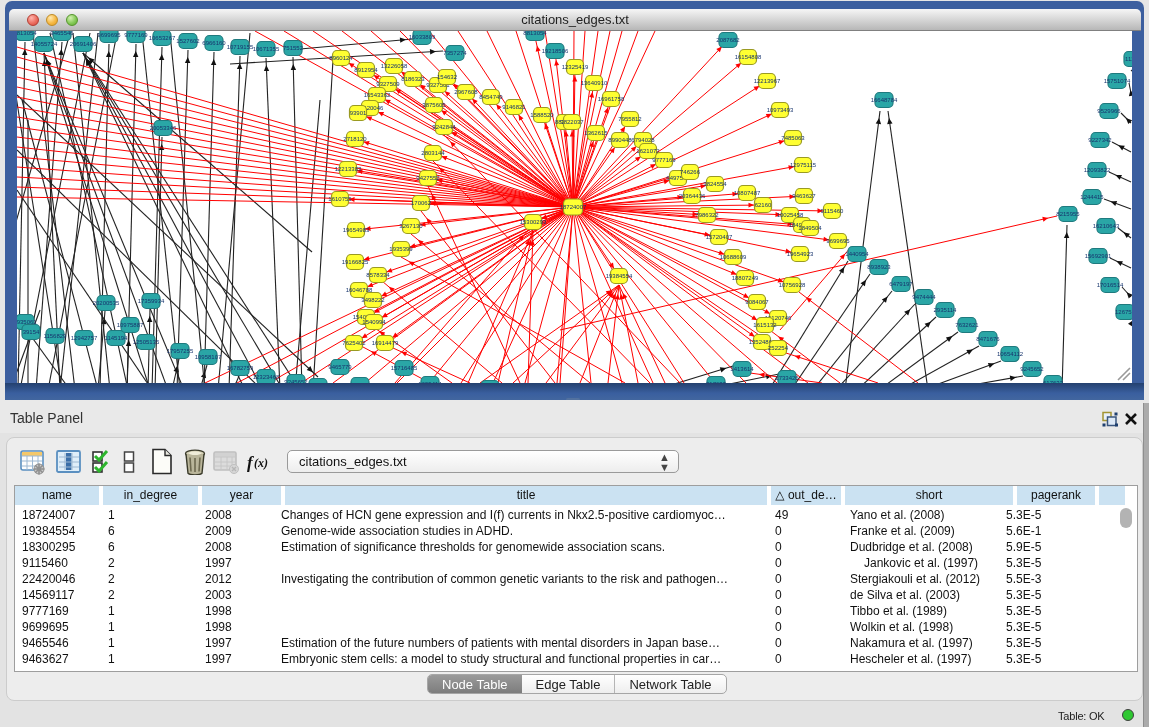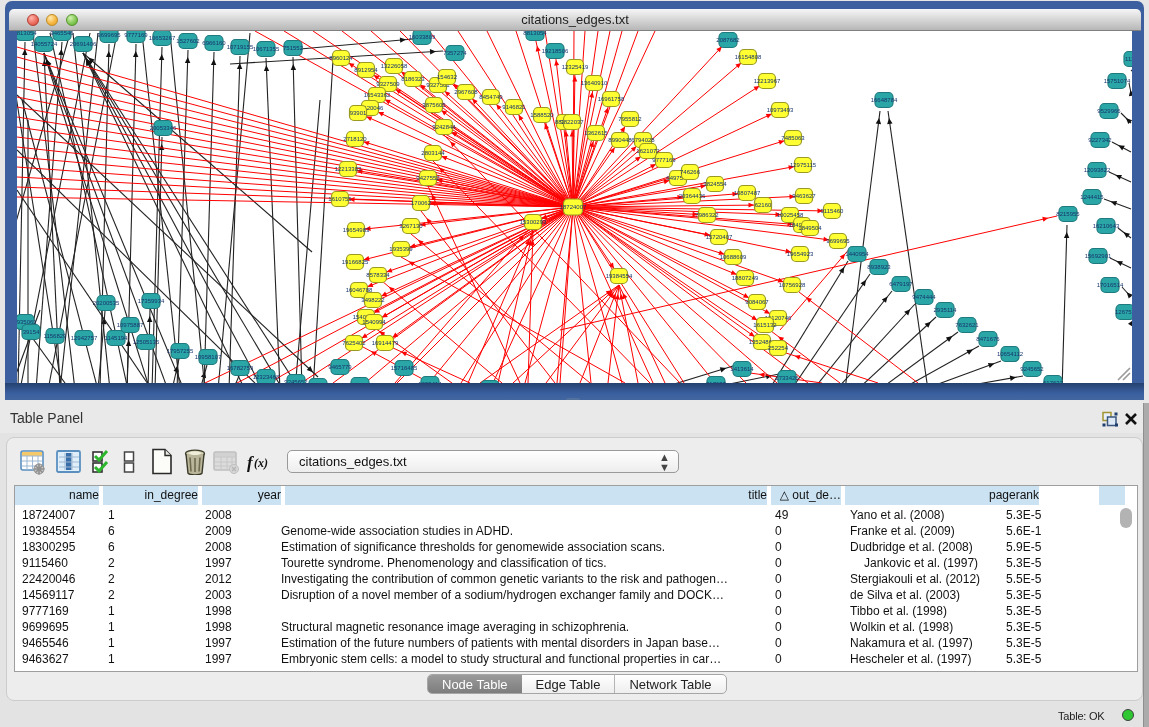--- a/index.html
+++ b/index.html
@@ -18,21 +18,21 @@
 #tp_body {position:absolute;left:0;top:433px;width:1149px;height:294px;background:#e3e3e3}
 #panel {position:absolute;left:6px;top:437px;width:1137px;height:264px;background:#ededed;
  border:1px solid #cccccc;border-radius:8px}
 .icon {position:absolute;top:449px}
 #dropdown {position:absolute;left:287px;top:450px;width:392px;height:23px;background:linear-gradient(#fff,#ededed);
  border:1px solid #9a9a9a;border-radius:5px;font-size:13px;color:#111;line-height:21px;padding-left:11px}
 #dd_ar {position:absolute;right:8px;top:1px;font-size:11px;color:#444;line-height:10px}
 #tablewrap {position:absolute;left:14px;top:485px;width:1124px;height:187px;background:#fff;
  border:1px solid #9e9e9e}
 .hc {position:absolute;top:486px;height:19px;background:#cbe2f2;border-right:2px solid #fff;
- font-size:12px;color:#111;text-align:right;line-height:19px}
+ font-size:12px;color:#111;text-align:center;line-height:19px}
 .row {position:absolute;left:0;width:1149px;height:16px;font-size:12px;color:#111}
 .row span {position:absolute;white-space:nowrap;top:1px}
 #vscroll {position:absolute;left:1120px;top:508px;width:12px;height:20px;background:#b3b3b3;border-radius:6px}
 #tabs {position:absolute;left:427px;top:674px;height:20px;border:1px solid #a6a6a6;border-radius:5px;
  background:linear-gradient(#fff,#eee);font-size:13px;color:#222;display:flex;overflow:hidden}
 #tabs div {padding:0 14px;line-height:19px}
 #tabs .sel {background:linear-gradient(#9a9a9a,#7d7d7d);color:#fff}
 #tabs .sep {border-left:1px solid #b5b5b5;padding:0}
 #memory {position:absolute;left:1058px;top:710px;font-size:11px;color:#222;letter-spacing:-0.2px}
 #rstrip {position:absolute;left:1143px;top:403px;width:6px;height:324px;background:#ababab;border-left:1px solid #8e8e8e}
@@ -780,27 +780,28 @@
       <text x="8" y="16" font-family="Liberation Serif, serif" font-style="italic" font-weight="bold" font-size="12" fill="#111">(x)</text>
     </svg></span>
 <div id="dropdown">citations_edges.txt<span id="dd_ar">▲<br>▼</span></div>
 <div id="tablewrap"></div>
 <div class="hc" style="left:15px;width:86px">name</div>
 <div class="hc" style="left:103px;width:97px">in_degree</div>
 <div class="hc" style="left:202px;width:81px">year</div>
 <div class="hc" style="left:285px;width:484px">title</div>
 <div class="hc" style="left:771px;width:72px">△ out_de…</div>
 <div class="hc" style="left:845px;width:170px">short</div>
-<div class="hc" style="left:961px;width:80px">pagerank</div>
+<div class="hc" style="left:1017px;width:80px">pagerank</div>
 <div class="hc" style="left:1099px;width:28px"></div>
 
 <div class="row" style="top:507px">
 <span style="left:22px">18724007</span>
     <span style="left:108px">1</span>
 <span style="left:205px">2008</span>
+    <span style="left:281px">Changes of HCN gene expression and I(f) currents in Nkx2.5-positive cardiomyoc…</span>
 <span style="left:775px">49</span>
     <span style="left:850px">Yano et al. (2008)</span>
 <span style="left:1006px">5.3E-5</span>
   </div>
 <div class="row" style="top:523px">
 <span style="left:22px">19384554</span>
     <span style="left:108px">6</span>
 <span style="left:205px">2009</span>
     <span style="left:281px">Genome-wide association studies in ADHD.</span>
 <span style="left:775px">0</span>
@@ -813,56 +814,53 @@
 <span style="left:205px">2008</span>
     <span style="left:281px">Estimation of significance thresholds for genomewide association scans.</span>
 <span style="left:775px">0</span>
     <span style="left:850px">Dudbridge et al. (2008)</span>
 <span style="left:1006px">5.9E-5</span>
   </div>
 <div class="row" style="top:555px">
 <span style="left:22px">9115460</span>
     <span style="left:108px">2</span>
 <span style="left:205px">1997</span>
-    <span style="left:281px">Tourette syndrome. Phenomenology and classification of tics.</span>
 <span style="left:775px">0</span>
     <span style="left:864px">Jankovic et al. (1997)</span>
 <span style="left:1006px">5.3E-5</span>
   </div>
 <div class="row" style="top:571px">
 <span style="left:22px">22420046</span>
     <span style="left:108px">2</span>
 <span style="left:205px">2012</span>
     <span style="left:281px">Investigating the contribution of common genetic variants to the risk and pathogen…</span>
 <span style="left:775px">0</span>
     <span style="left:850px">Stergiakouli et al. (2012)</span>
-<span style="left:1006px">5.5E-5</span>
+<span style="left:1006px">5.5E-3</span>
   </div>
 <div class="row" style="top:587px">
 <span style="left:22px">14569117</span>
     <span style="left:108px">2</span>
 <span style="left:205px">2003</span>
-    <span style="left:281px">Disruption of a novel member of a sodium/hydrogen exchanger family and DOCK…</span>
 <span style="left:775px">0</span>
     <span style="left:850px">de Silva et al. (2003)</span>
 <span style="left:1006px">5.3E-5</span>
   </div>
 <div class="row" style="top:603px">
 <span style="left:22px">9777169</span>
     <span style="left:108px">1</span>
 <span style="left:205px">1998</span>
 <span style="left:775px">0</span>
-    <span style="left:850px">Tibbo et al. (1998)</span>
+    <span style="left:850px">Tibbo et al. (1989)</span>
 <span style="left:1006px">5.3E-5</span>
   </div>
 <div class="row" style="top:619px">
 <span style="left:22px">9699695</span>
     <span style="left:108px">1</span>
 <span style="left:205px">1998</span>
-    <span style="left:281px">Structural magnetic resonance image averaging in schizophrenia.</span>
 <span style="left:775px">0</span>
     <span style="left:850px">Wolkin et al. (1998)</span>
 <span style="left:1006px">5.3E-5</span>
   </div>
 <div class="row" style="top:635px">
 <span style="left:22px">9465546</span>
     <span style="left:108px">1</span>
 <span style="left:205px">1997</span>
     <span style="left:281px">Estimation of the future numbers of patients with mental disorders in Japan base…</span>
 <span style="left:775px">0</span>

